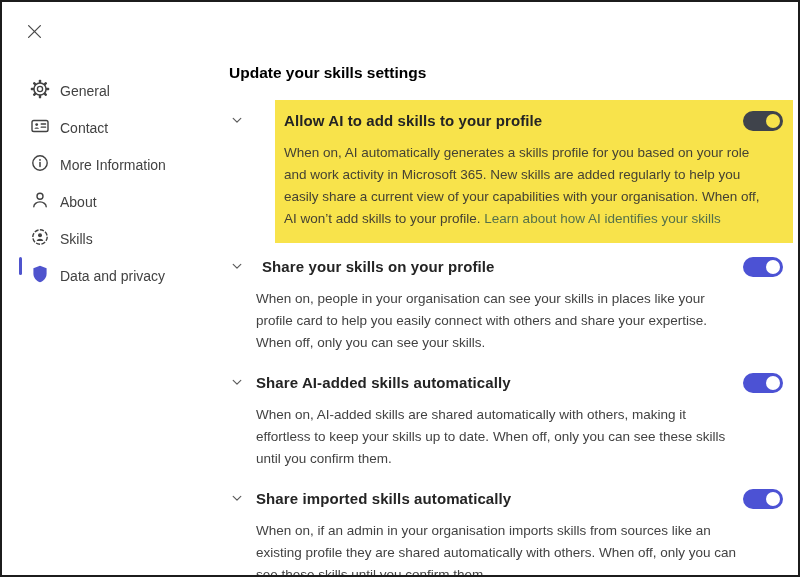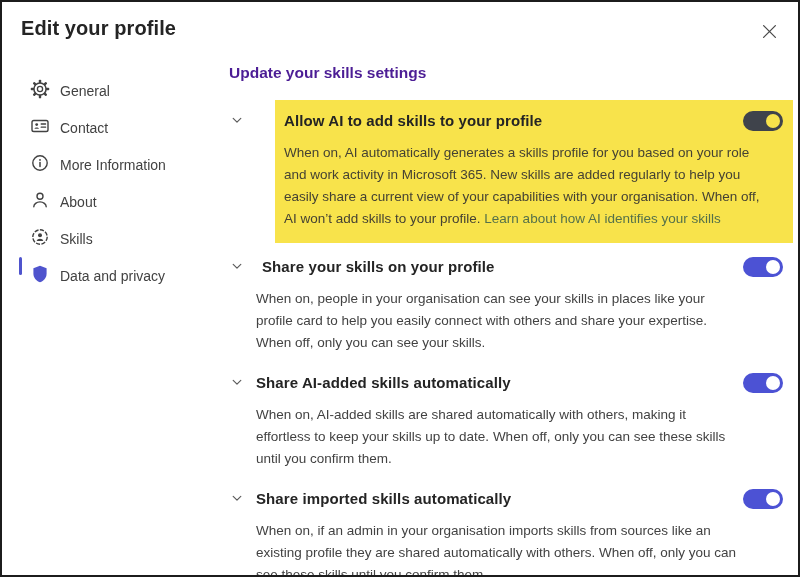--- a/index.html
+++ b/index.html
@@ -38,21 +38,21 @@
     position: absolute; left: -1px; top: 50%; transform: translateY(-50%);
     width: 3px; height: 18px; border-radius: 2px;
     background: var(--accent, #4f54cd);
   }
   .side-item.selected .indicator { display: block; }
   .side-icon { width: 20px; height: 20px; margin-left: 10px; flex: 0 0 20px; display: flex; }
   .side-label { margin-left: 10px; font-size: 14px; color: #424242; }
   
   .main { flex: 1; padding-right: 5px; }
   .main-heading {
-    font-size: 15.5px; font-weight: 700; color: #4c1d95;
+    font-size: 15.5px; font-weight: 700; color: #000000;
     margin: 4px 0 18px 0;
   }
   .section { margin-bottom: 18px; }
   .sec-row { display: flex; align-items: flex-start; }
   .chev {
     width: 16px; height: 20px; flex: 0 0 16px;
     display: flex; align-items: center; justify-content: center;
     cursor: pointer; background: transparent; border: none; padding: 0;
   }
   .sec-head { display: flex; align-items: center; flex: 1; }
@@ -86,21 +86,20 @@
   .hl-box .toggle .knob { background: var(--highlight, #f8e34b); }
   .link { color: #55714a; cursor: pointer; }
   svg { display: block; }
 </style>
 </head>
 <body>
 
 <div class="dialog">
 
   <div class="dlg-header">
-    <div class="dlg-title">Edit your profile</div>
     <button class="close-btn">
       <span>
         <svg width="15" height="15" viewBox="0 0 14 14">
           <path d="M1.5 1.5 L12.5 12.5 M12.5 1.5 L1.5 12.5" stroke="#4a4a4a" stroke-width="1.2" stroke-linecap="round"></path>
         </svg>
       </span>
     </button>
   </div>
 
   <div class="dlg-body">

